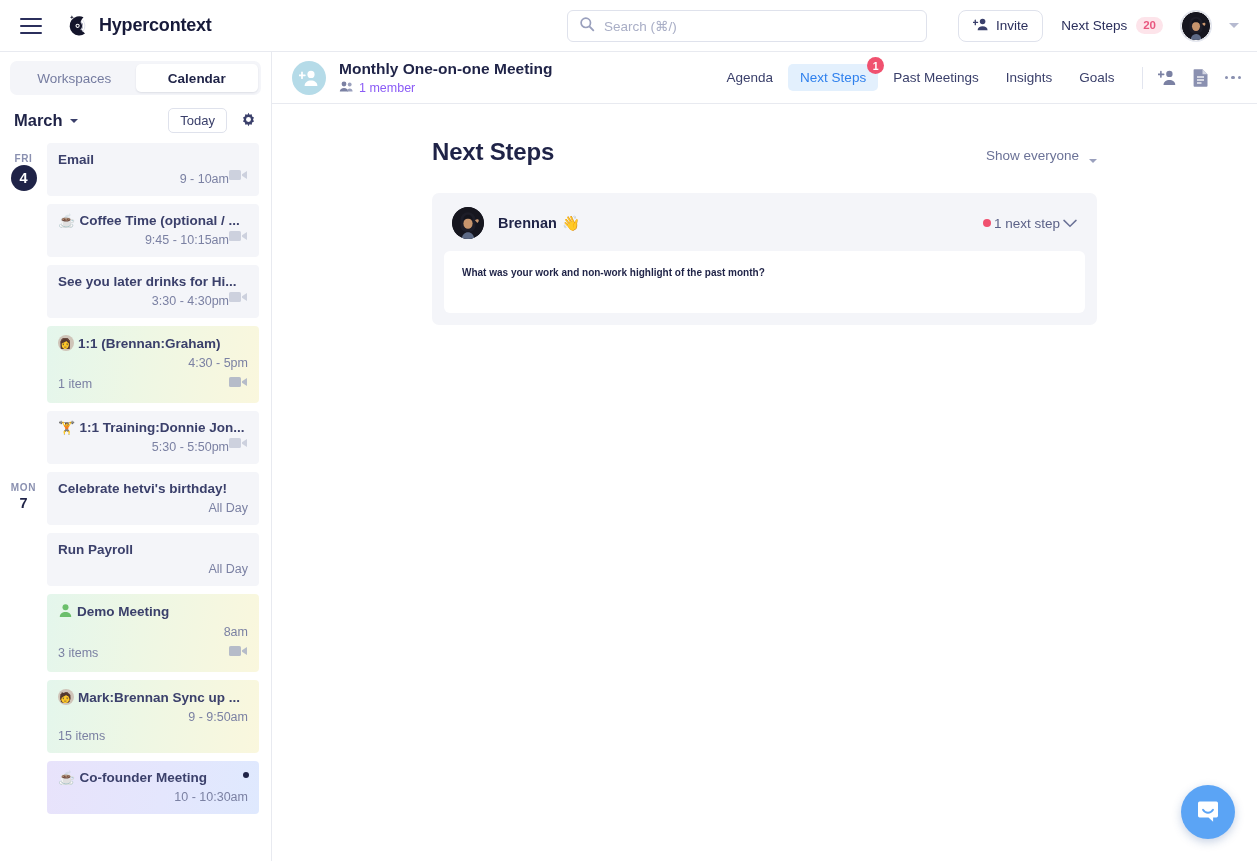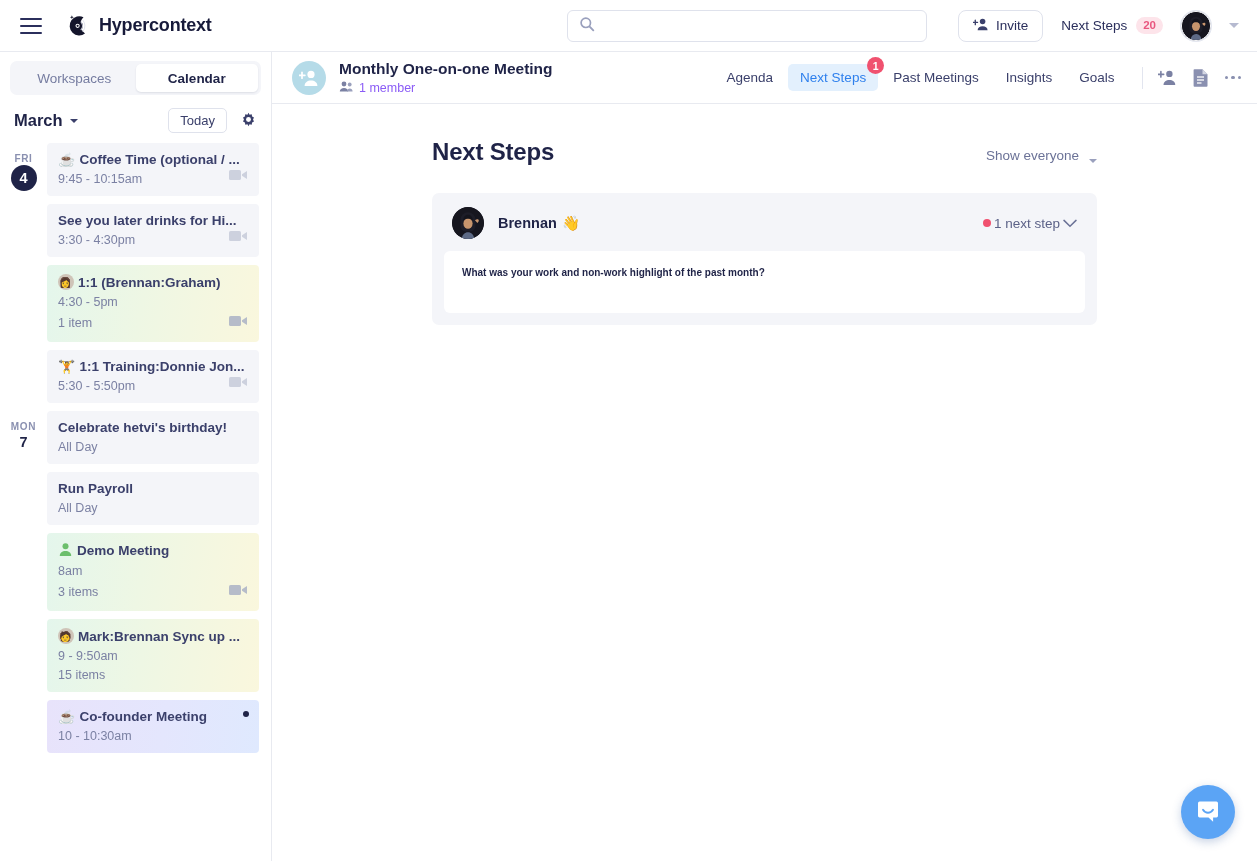--- a/index.html
+++ b/index.html
@@ -85,21 +85,21 @@
   .month-caret { width: 0; height: 0; border-left: 4px solid transparent; border-right: 4px solid transparent; border-top: 4px solid #3b406b; margin-left: 7px; cursor: pointer; }
   .month-spacer { flex: 1; }
   .today-btn {
     border: 1px solid #dfe2ec; border-radius: 5px; background: #fff;
     font-size: 13px; color: #3b406b; padding: 4px 11px; cursor: pointer;
     font-family: "Liberation Sans", sans-serif;
   }
   .gear { margin-left: 13px; cursor: pointer; display: flex; }
 
   .cal-scroll { flex: 1; overflow-y: auto; position: relative; padding-bottom: 10px; }
-  .day-group { display: flex; align-items: flex-start; }
+  .day-group { display: flex; align-items: flex-start; text-align: right; }
   .day-col { width: 47px; min-width: 47px; padding-top: 10px; display: flex; flex-direction: column; align-items: center; }
   .dow { font-size: 10px; font-weight: bold; color: #8a90b0; letter-spacing: .7px; }
   .dnum { font-size: 14.5px; font-weight: bold; color: #1f2347; margin-top: 2px; }
   .dnum.today {
     background: #1f2347; color: #fff; width: 26px; height: 26px; border-radius: 50%;
     display: flex; align-items: center; justify-content: center; margin-top: 1px;
   }
   .events-col { flex: 1; padding-right: 12px; }
 
   .event {
@@ -232,20 +232,21 @@
     </div>
 
     <div class="search-wrap">
       <div class="search-box">
         <span>
           <svg width="16" height="16" viewBox="0 0 16 16">
             <circle cx="6.8" cy="6.8" r="4.7" stroke="#9aa0bd" stroke-width="1.7" fill="none"></circle>
             <line x1="10.4" y1="10.4" x2="14.3" y2="14.3" stroke="#9aa0bd" stroke-width="1.9" stroke-linecap="round"></line>
           </svg>
         </span>
+        <input type="text" placeholder="Search (⌘/)" style="">
       </div>
     </div>
 
     <div class="top-right">
       <button class="invite-btn">
         <span>
           <svg width="16" height="15" viewBox="0 0 18 16">
             <circle cx="10.8" cy="4.7" r="3.1" fill="#3b406b"></circle>
             <path d="M5.2 14.6c0-3.1 2.5-4.6 5.6-4.6s5.6 1.5 5.6 4.6Z" fill="#3b406b"></path>
             <line x1="2.6" y1="3.2" x2="2.6" y2="8.2" stroke="#3b406b" stroke-width="1.5" stroke-linecap="round"></line>
@@ -299,20 +300,34 @@
 
       <div class="cal-scroll">
 
         <div class="day-group">
           <div class="day-col">
             <span class="dow">FRI</span>
             <span class="dnum today">4</span>
           </div>
           <div class="events-col">
 
+            <div class="event">
+              <div class="ev-title">
+                <span>Email</span>
+              </div>
+              <div class="ev-row-cam">
+                <span class="ev-sub">9 - 10am</span>
+                <span class="cam">
+                  <svg width="19" height="14" viewBox="0 0 19 14">
+                      <rect x="0" y="2" width="12" height="10" rx="1.6" fill="#cdd1de"></rect>
+                      <path d="M13 6.2 18 3v8l-5-3.2Z" fill="#cdd1de"></path>
+                    </svg>
+                </span>
+              </div>
+            </div>
 
             <div class="event">
               <div class="ev-title">
                 <span class="ev-emoji">☕</span>
                 <span>Coffee Time (optional / ...</span>
               </div>
               <div class="ev-row-cam">
                 <span class="ev-sub">9:45 - 10:15am</span>
                 <span class="cam">
                   <svg width="19" height="14" viewBox="0 0 19 14">

